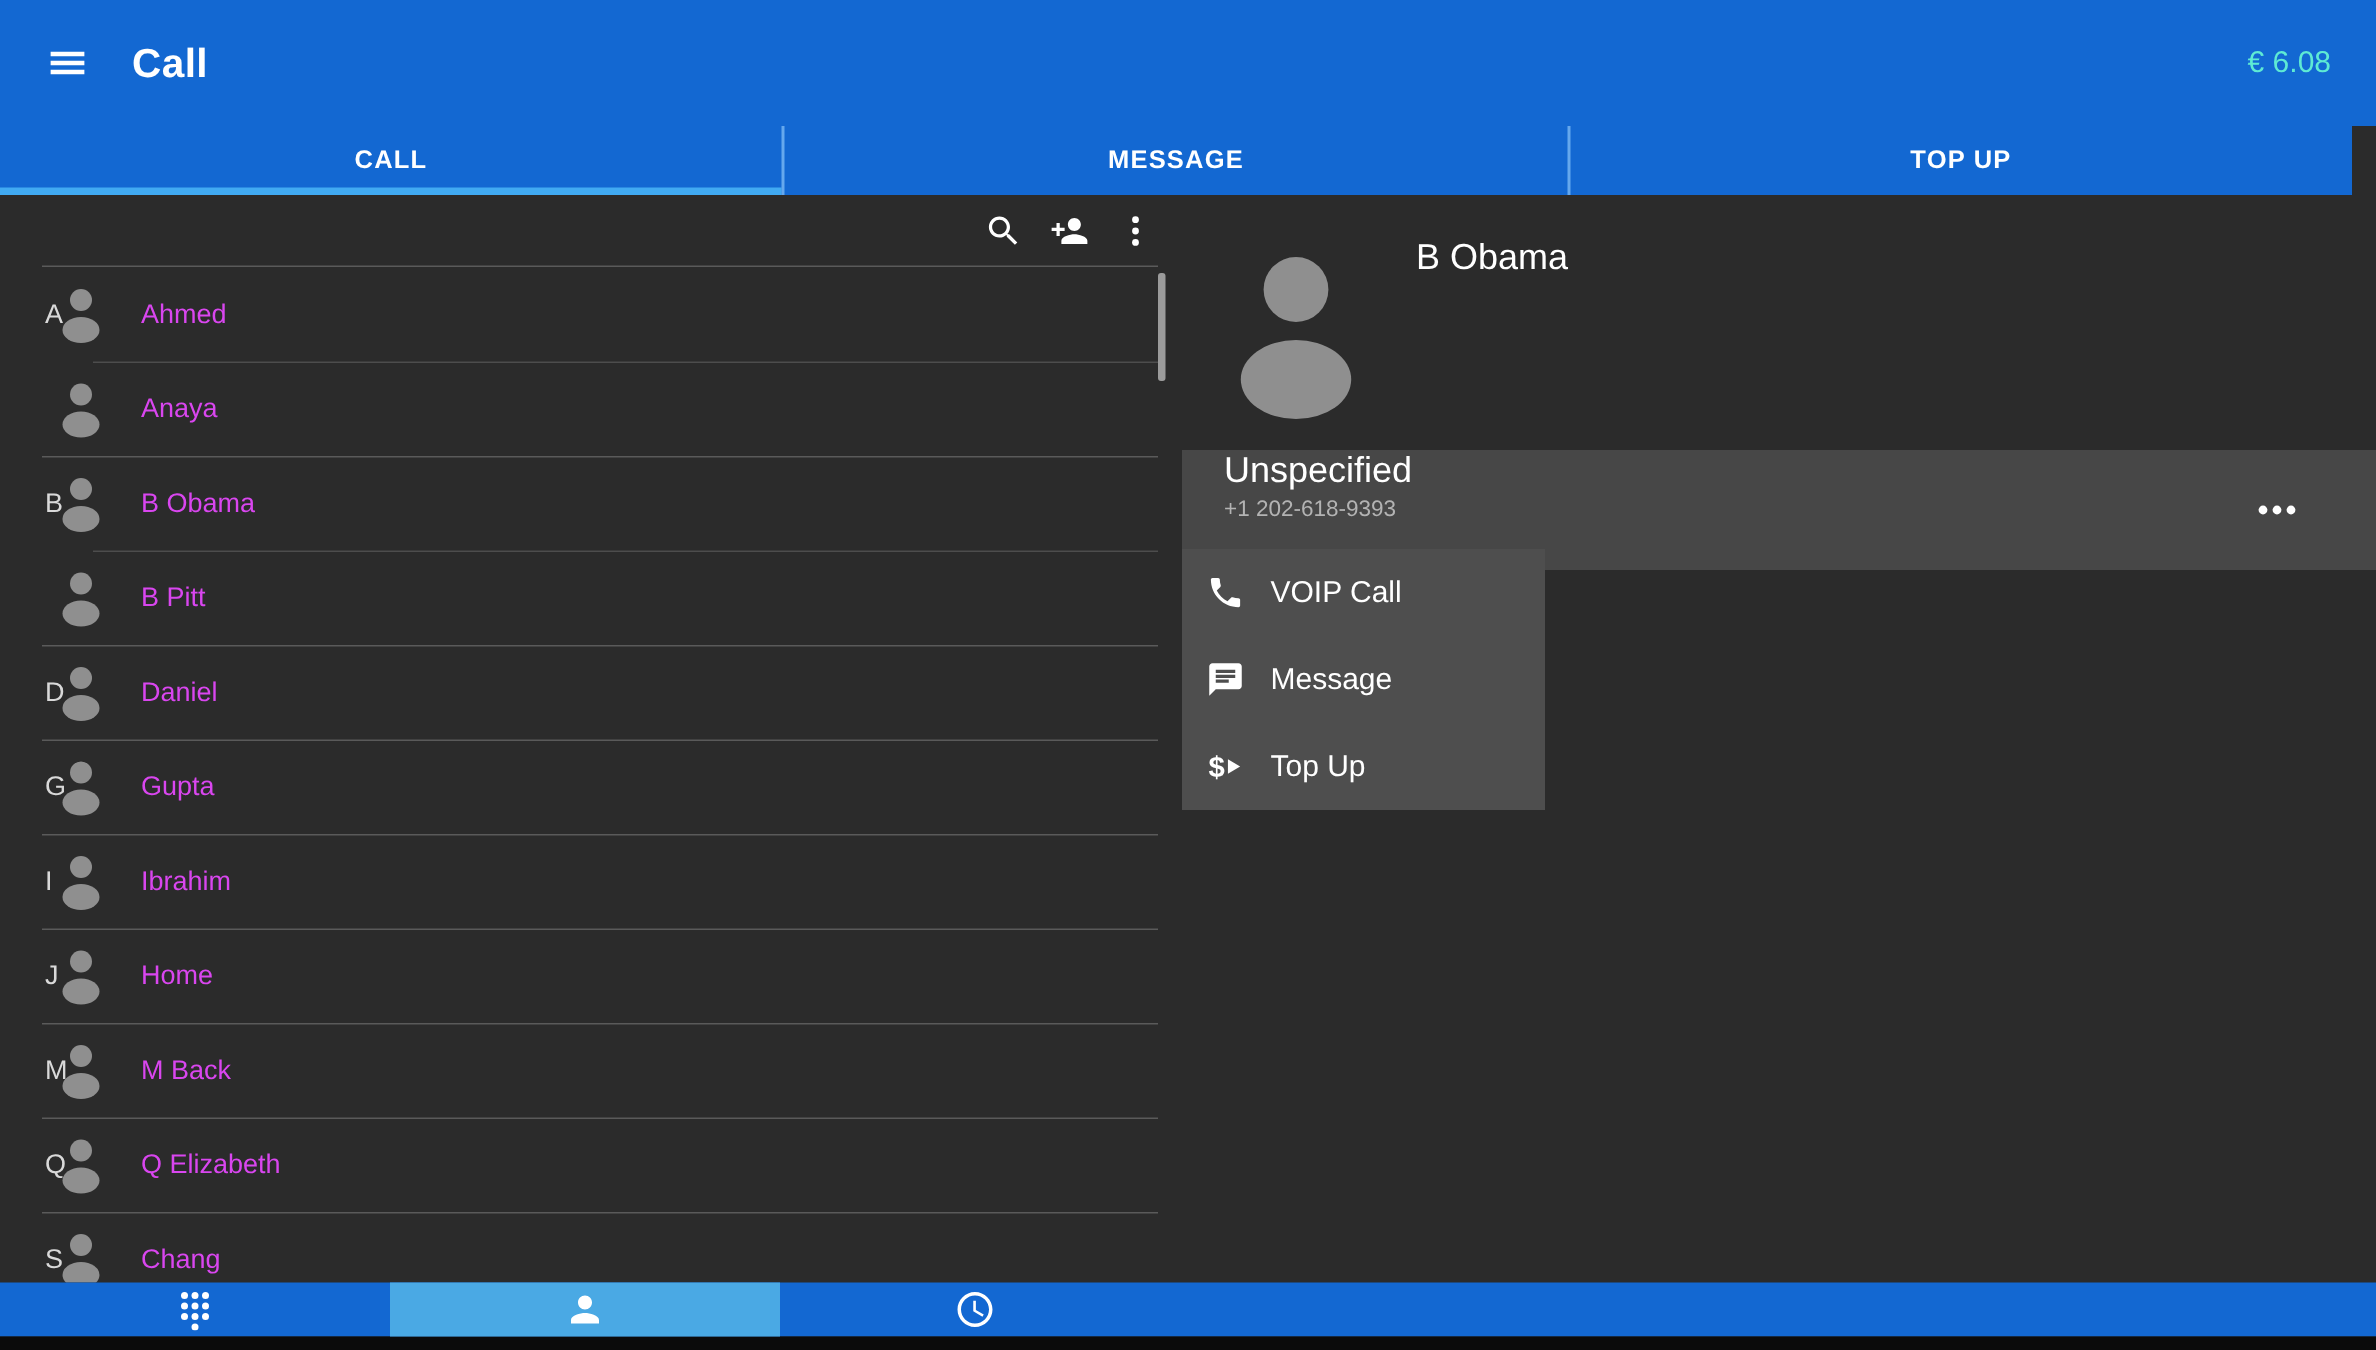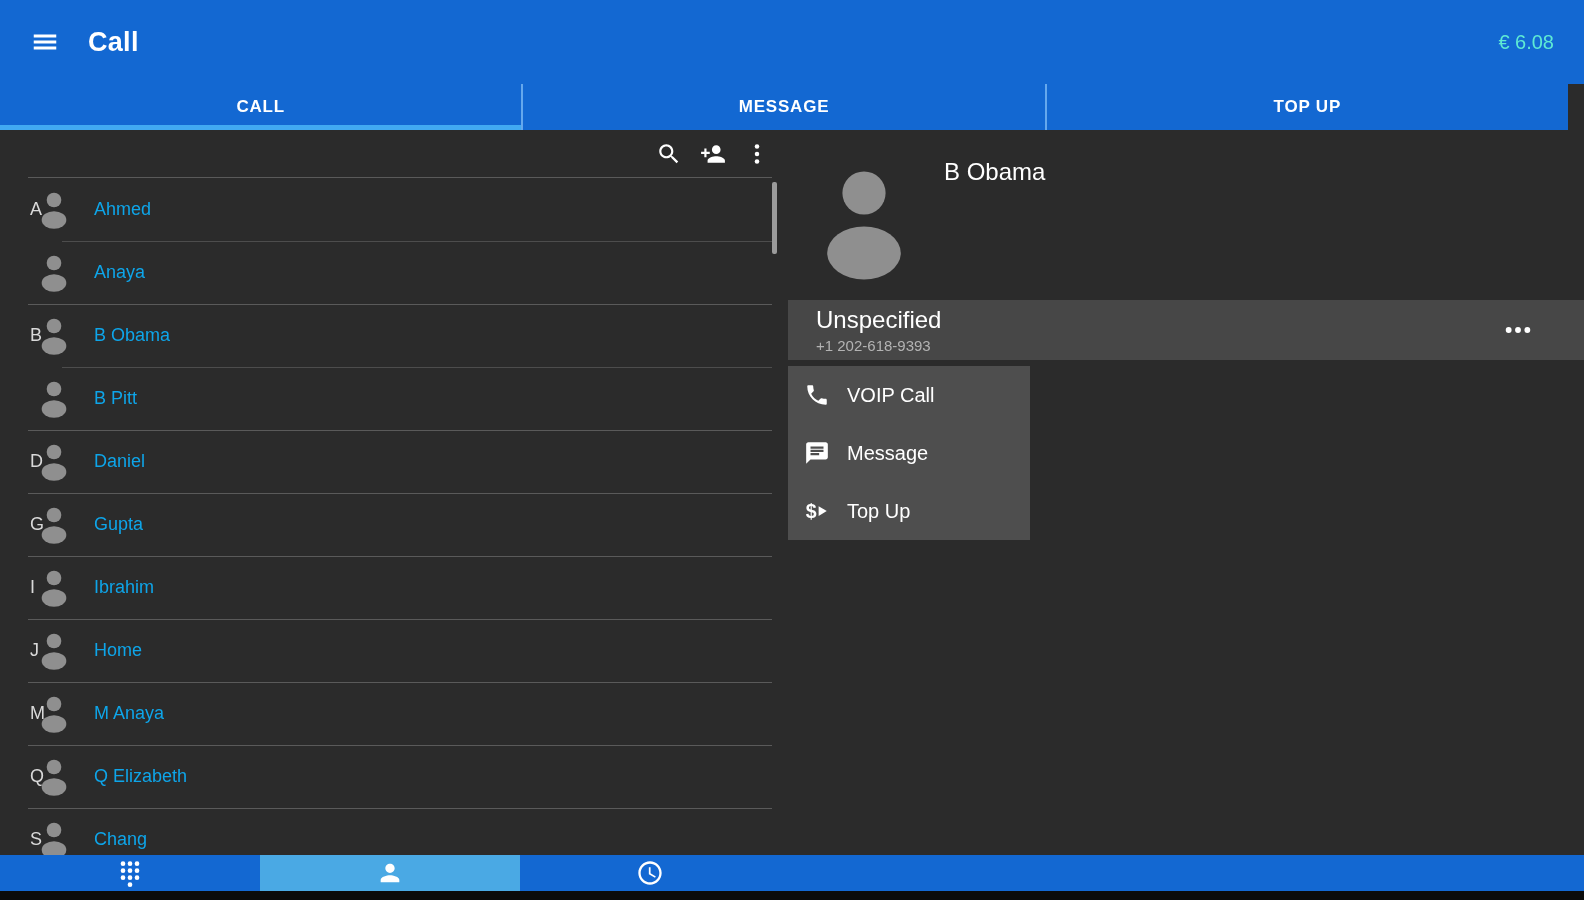--- a/index.html
+++ b/index.html
@@ -41,35 +41,35 @@
   .toolbar .iconbtn svg { width:26px; height:26px; }
 
   .contact-row { height:63px; display:flex; align-items:center; position:relative; cursor:pointer; }
   .contact-row.div-full::before { content:''; position:absolute; top:0; left:28px; right:8px;
                                   height:1px; background:var(--divider,#5a5a5a); }
   .contact-row.div-indent::before { content:''; position:absolute; top:0; left:62px; right:8px;
                                     height:1px; background:#4d4d4d; }
   .group-letter { flex:0 0 auto; width:34px; padding-left:30px; color:#d9d9d9; font-size:18px; }
   .avatar-sm { flex:0 0 auto; width:40px; height:44px; }
   .avatar-sm svg { width:40px; height:44px; display:block; }
-  .contact-name { margin-left:20px; color:#0ea5e9; font-size:18px; }
+  .contact-name { margin-left:20px; color:#d946ef; font-size:18px; }
 
   .scroll-thumb { position:absolute; top:52px; right:3px; width:5px; height:72px;
                   background:#9b9b9b; border-radius:2px; cursor:pointer; }
 
   
   .detail-panel { position:absolute; top:130px; left:780px; right:0; bottom:45px; }
   .avatar-lg { position:absolute; left:36px; top:36px; width:96px; height:118px; }
   .avatar-lg svg { width:96px; height:118px; display:block; }
   .detail-name { position:absolute; left:164px; top:28px; color:#fff;
                  font-size:24px; font-weight:normal; }
 
-  .number-strip { position:absolute; left:8px; right:0; top:170px; height:60px;
+  .number-strip { position:absolute; left:8px; right:0; top:170px; height:80px;
                   background:var(--strip_bg,#474747);
-                  display:flex; align-items:center; padding:0 50px 0 28px; }
+                  display:flex; padding:0 50px 0 28px; }
   .num-label { color:#fff; font-size:24px; }
   .num-value { color:#b3b3b3; font-size:15px; margin-top:3px; }
   .more-btn { margin-left:auto; }
   .more-btn svg { width:32px; height:32px; }
 
   .action-menu { position:absolute; left:8px; top:236px; width:242px;
                  background:var(--menu_bg,#4e4e4e); }
   .action-item { height:58px; display:flex; align-items:center; gap:17px;
                  padding-left:16px; cursor:pointer; }
   .action-icon { width:26px; height:26px; flex:0 0 auto; }
@@ -214,21 +214,21 @@
           <span class="contact-name">Home</span>
         </div>
         <div class="contact-row div-full">
           <span class="group-letter">M</span>
           <span class="avatar-sm">
             <svg viewBox="0 0 24 26">
               <circle cx="12" cy="7" r="4.4" fill="#8f8f8f"></circle>
               <ellipse cx="12" cy="19" rx="7.4" ry="5.2" fill="#8f8f8f"></ellipse>
             </svg>
           </span>
-          <span class="contact-name">M Anaya</span>
+          <span class="contact-name">M Back</span>
         </div>
         <div class="contact-row div-full">
           <span class="group-letter">Q</span>
           <span class="avatar-sm">
             <svg viewBox="0 0 24 26">
               <circle cx="12" cy="7" r="4.4" fill="#8f8f8f"></circle>
               <ellipse cx="12" cy="19" rx="7.4" ry="5.2" fill="#8f8f8f"></ellipse>
             </svg>
           </span>
           <span class="contact-name">Q Elizabeth</span>

